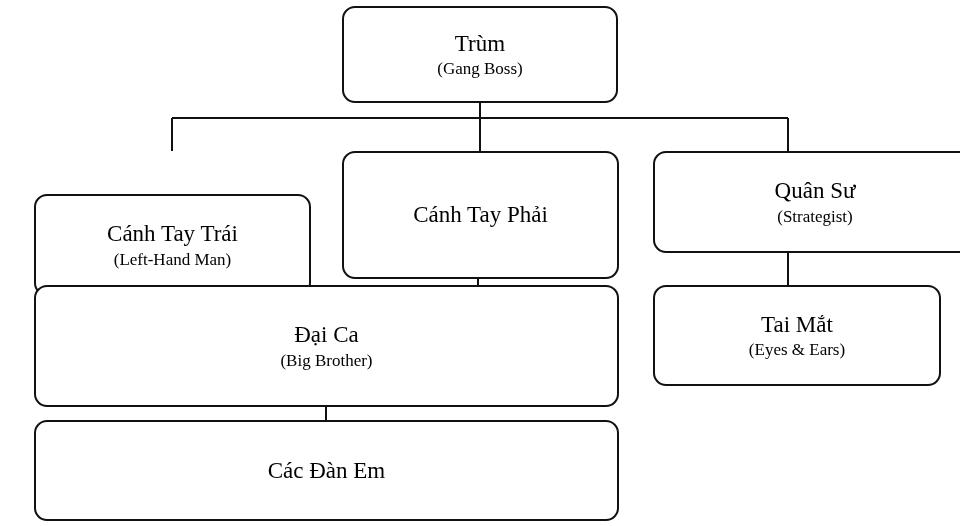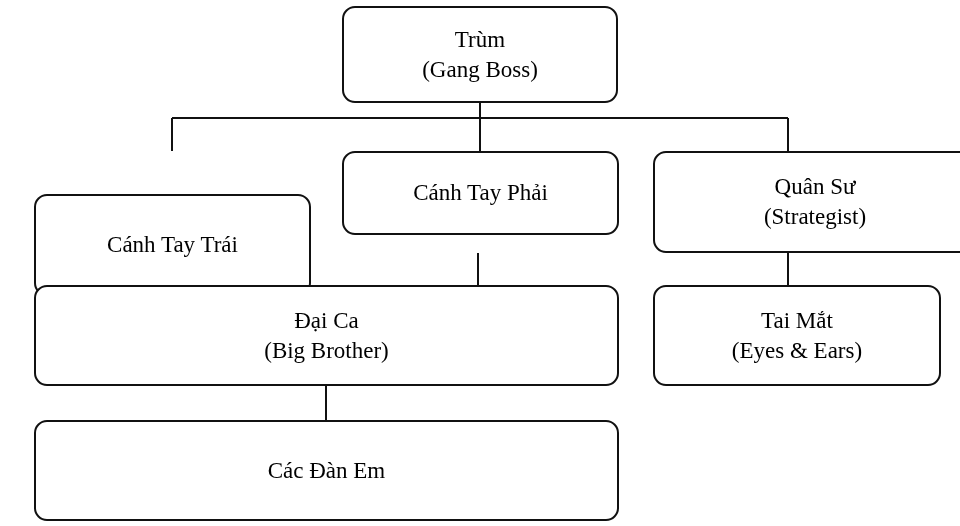--- a/index.html
+++ b/index.html
@@ -39,21 +39,21 @@
     justify-content: center;
     text-align: center;
     line-height: 1.30;
     z-index: 2;
   }
   .node-title {
     font-size: 23px;
     white-space: nowrap;
   }
   .node-subtitle {
-    font-size: 23px;
+    font-size: 17px;
     white-space: nowrap;
   }
 </style>
 </head>
 <body>
 
 <div id="chart-canvas">
 
   <svg id="connector-layer" viewBox="0 0 960 526" width="960" height="526" xmlns="http://www.w3.org/2000/svg">
     <g stroke="#111111" stroke-width="2.4" fill="none" shape-rendering="crispEdges">
@@ -74,32 +74,33 @@
     </g>
   </svg>
 
   <div class="node-box" style="left:342px; top:6px; width:276px; height:97px;">
     <div class="node-title">Trùm</div>
     <div class="node-subtitle">(Gang Boss)</div>
   </div>
 
   <div class="node-box" style="left:34px; top:151px; width:277px; height:102px;margin-top:43px;">
     <div class="node-title">Cánh Tay Trái</div>
+    <div class="node-subtitle">(Left-Hand Man)</div>
   </div>
 
-  <div class="node-box" style="left:342px; top:151px; width:277px; height:84px;">
+  <div class="node-box" style="left:342px; top:151px; width:277px; height:128px;">
     <div class="node-title">Cánh Tay Phải</div>
   </div>
 
   <div class="node-box" style="left:653px; top:151px; width:324px; height:102px;">
     <div class="node-title">Quân Sư</div>
     <div class="node-subtitle">(Strategist)</div>
   </div>
 
-  <div class="node-box" style="left:34px; top:285px; width:585px; height:101px;text-align:right;">
+  <div class="node-box" style="left:34px; top:285px; width:585px; height:122px;text-align:right;">
     <div class="node-title">Đại Ca</div>
     <div class="node-subtitle">(Big Brother)</div>
   </div>
 
   <div class="node-box" style="left:653px; top:285px; width:288px; height:101px;">
     <div class="node-title">Tai Mắt</div>
     <div class="node-subtitle">(Eyes &amp; Ears)</div>
   </div>
 
   <div class="node-box" style="left:34px; top:420px; width:585px; height:101px;text-align:right;">

